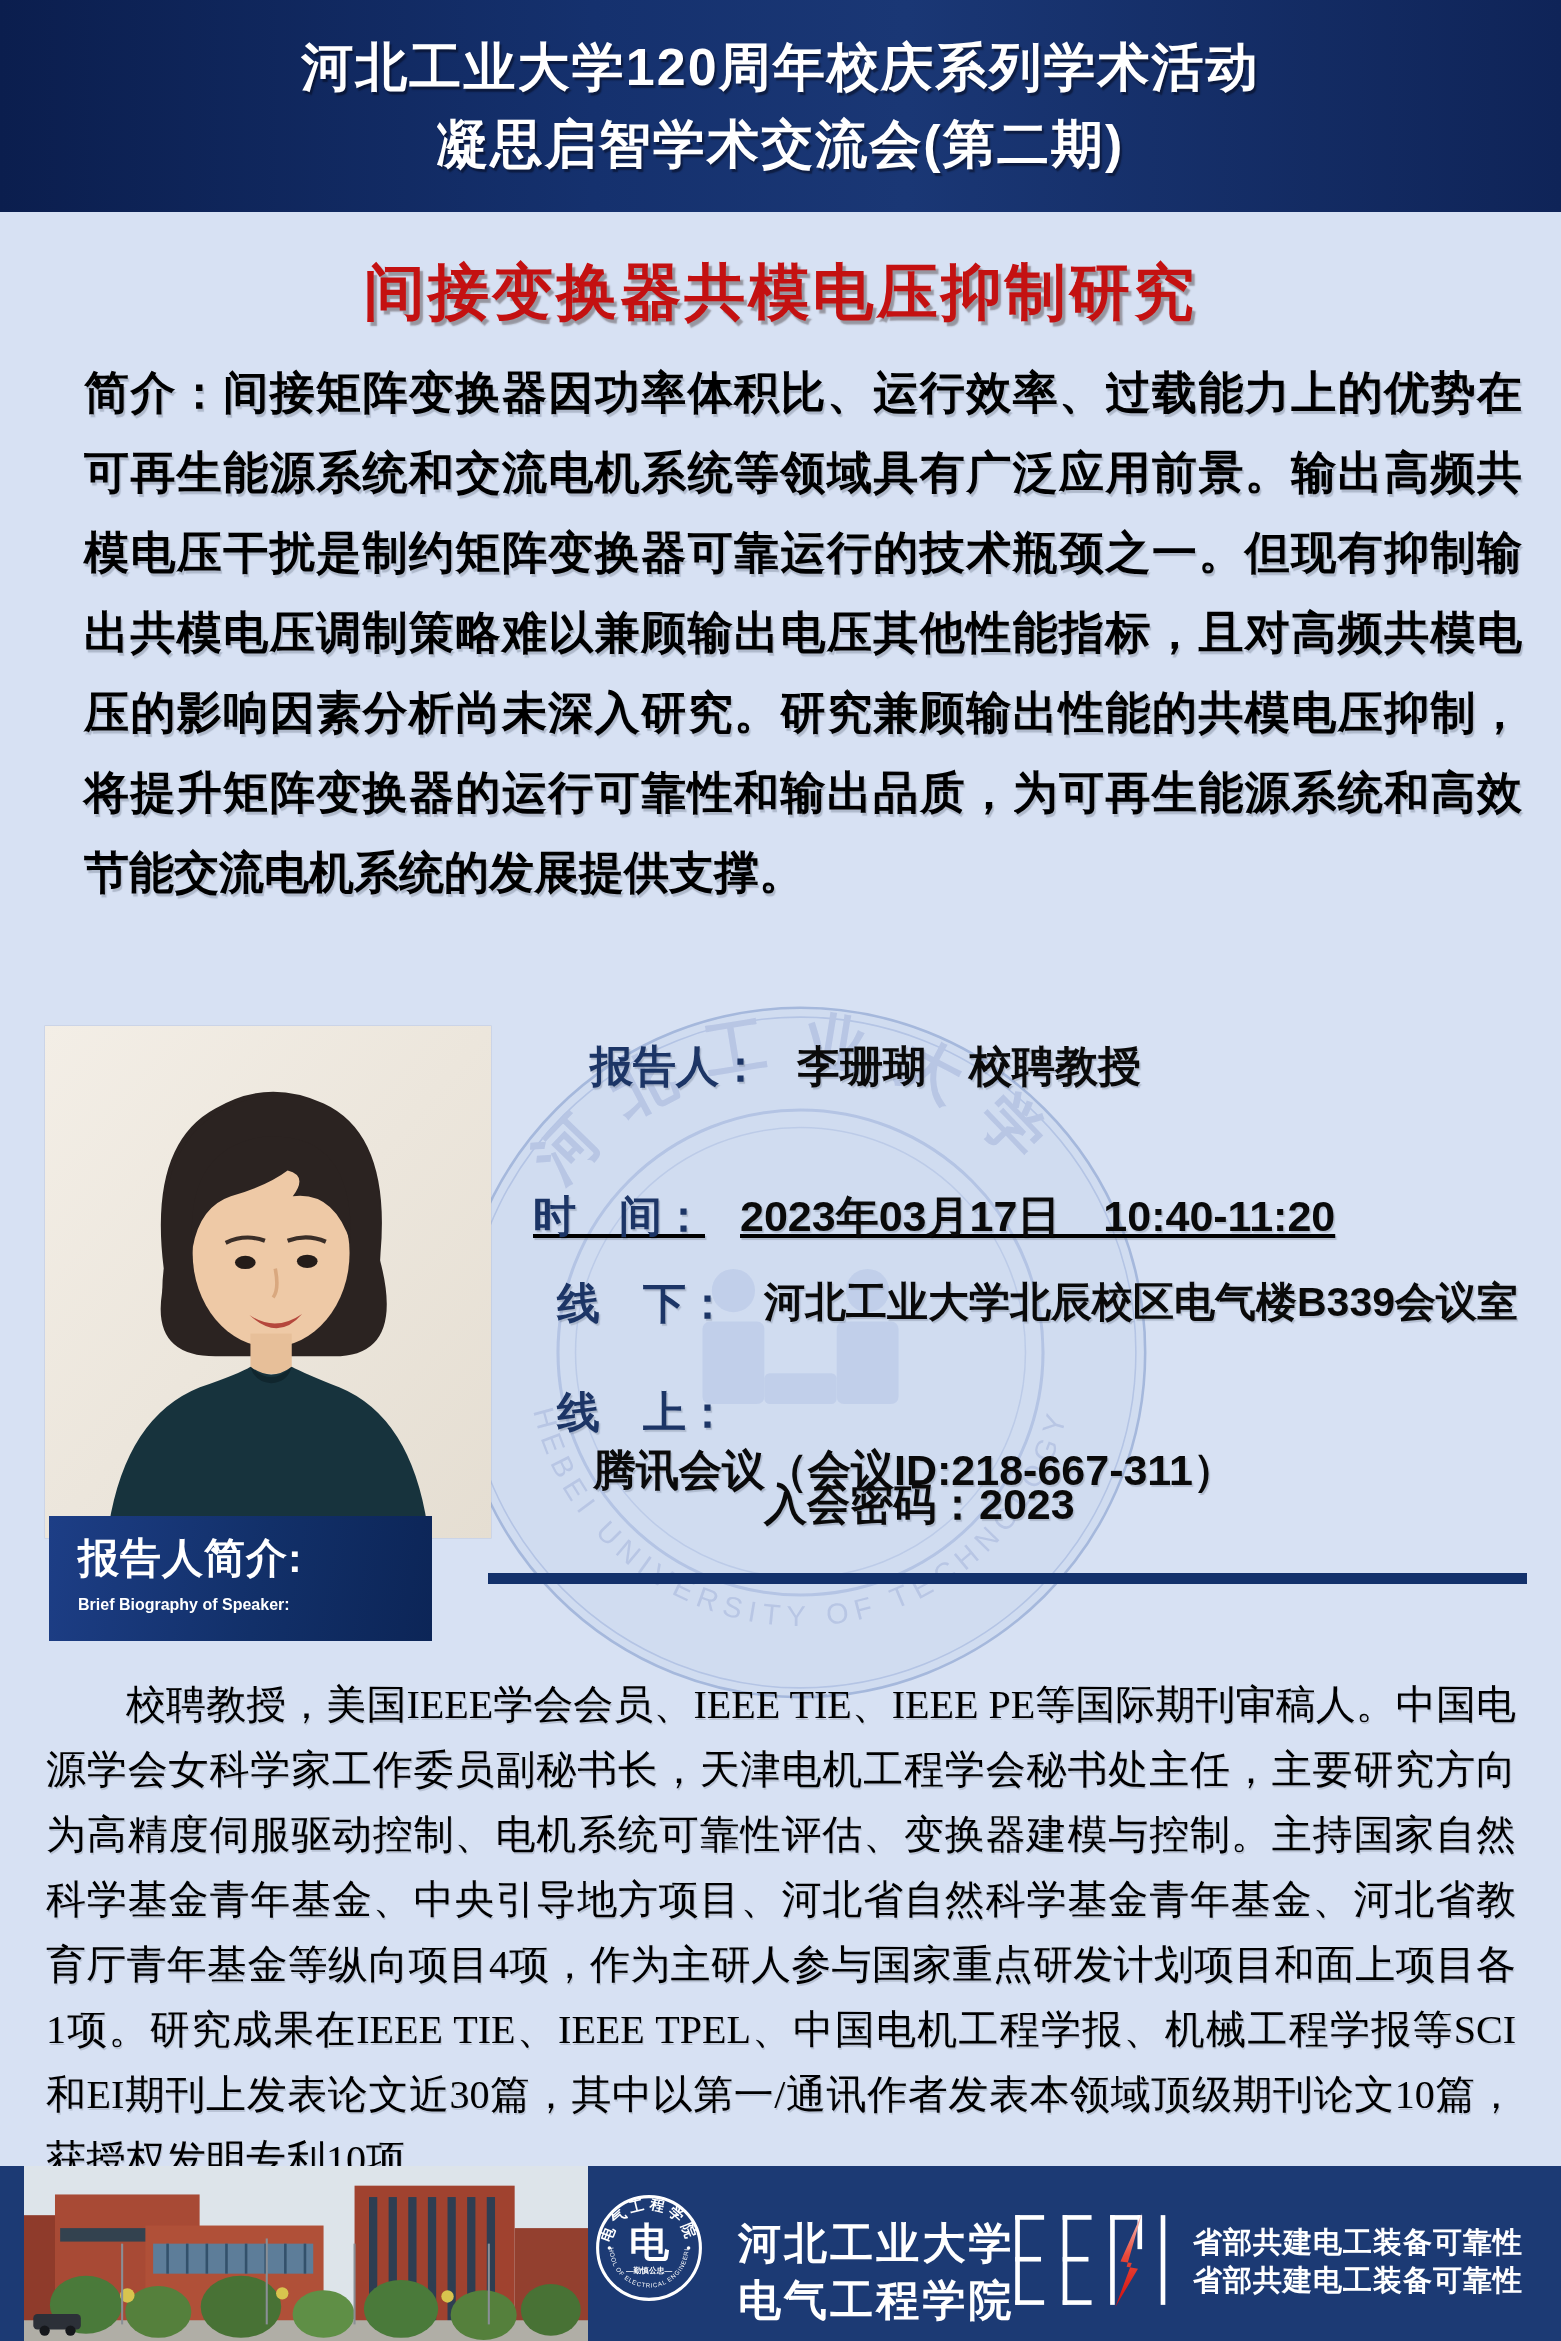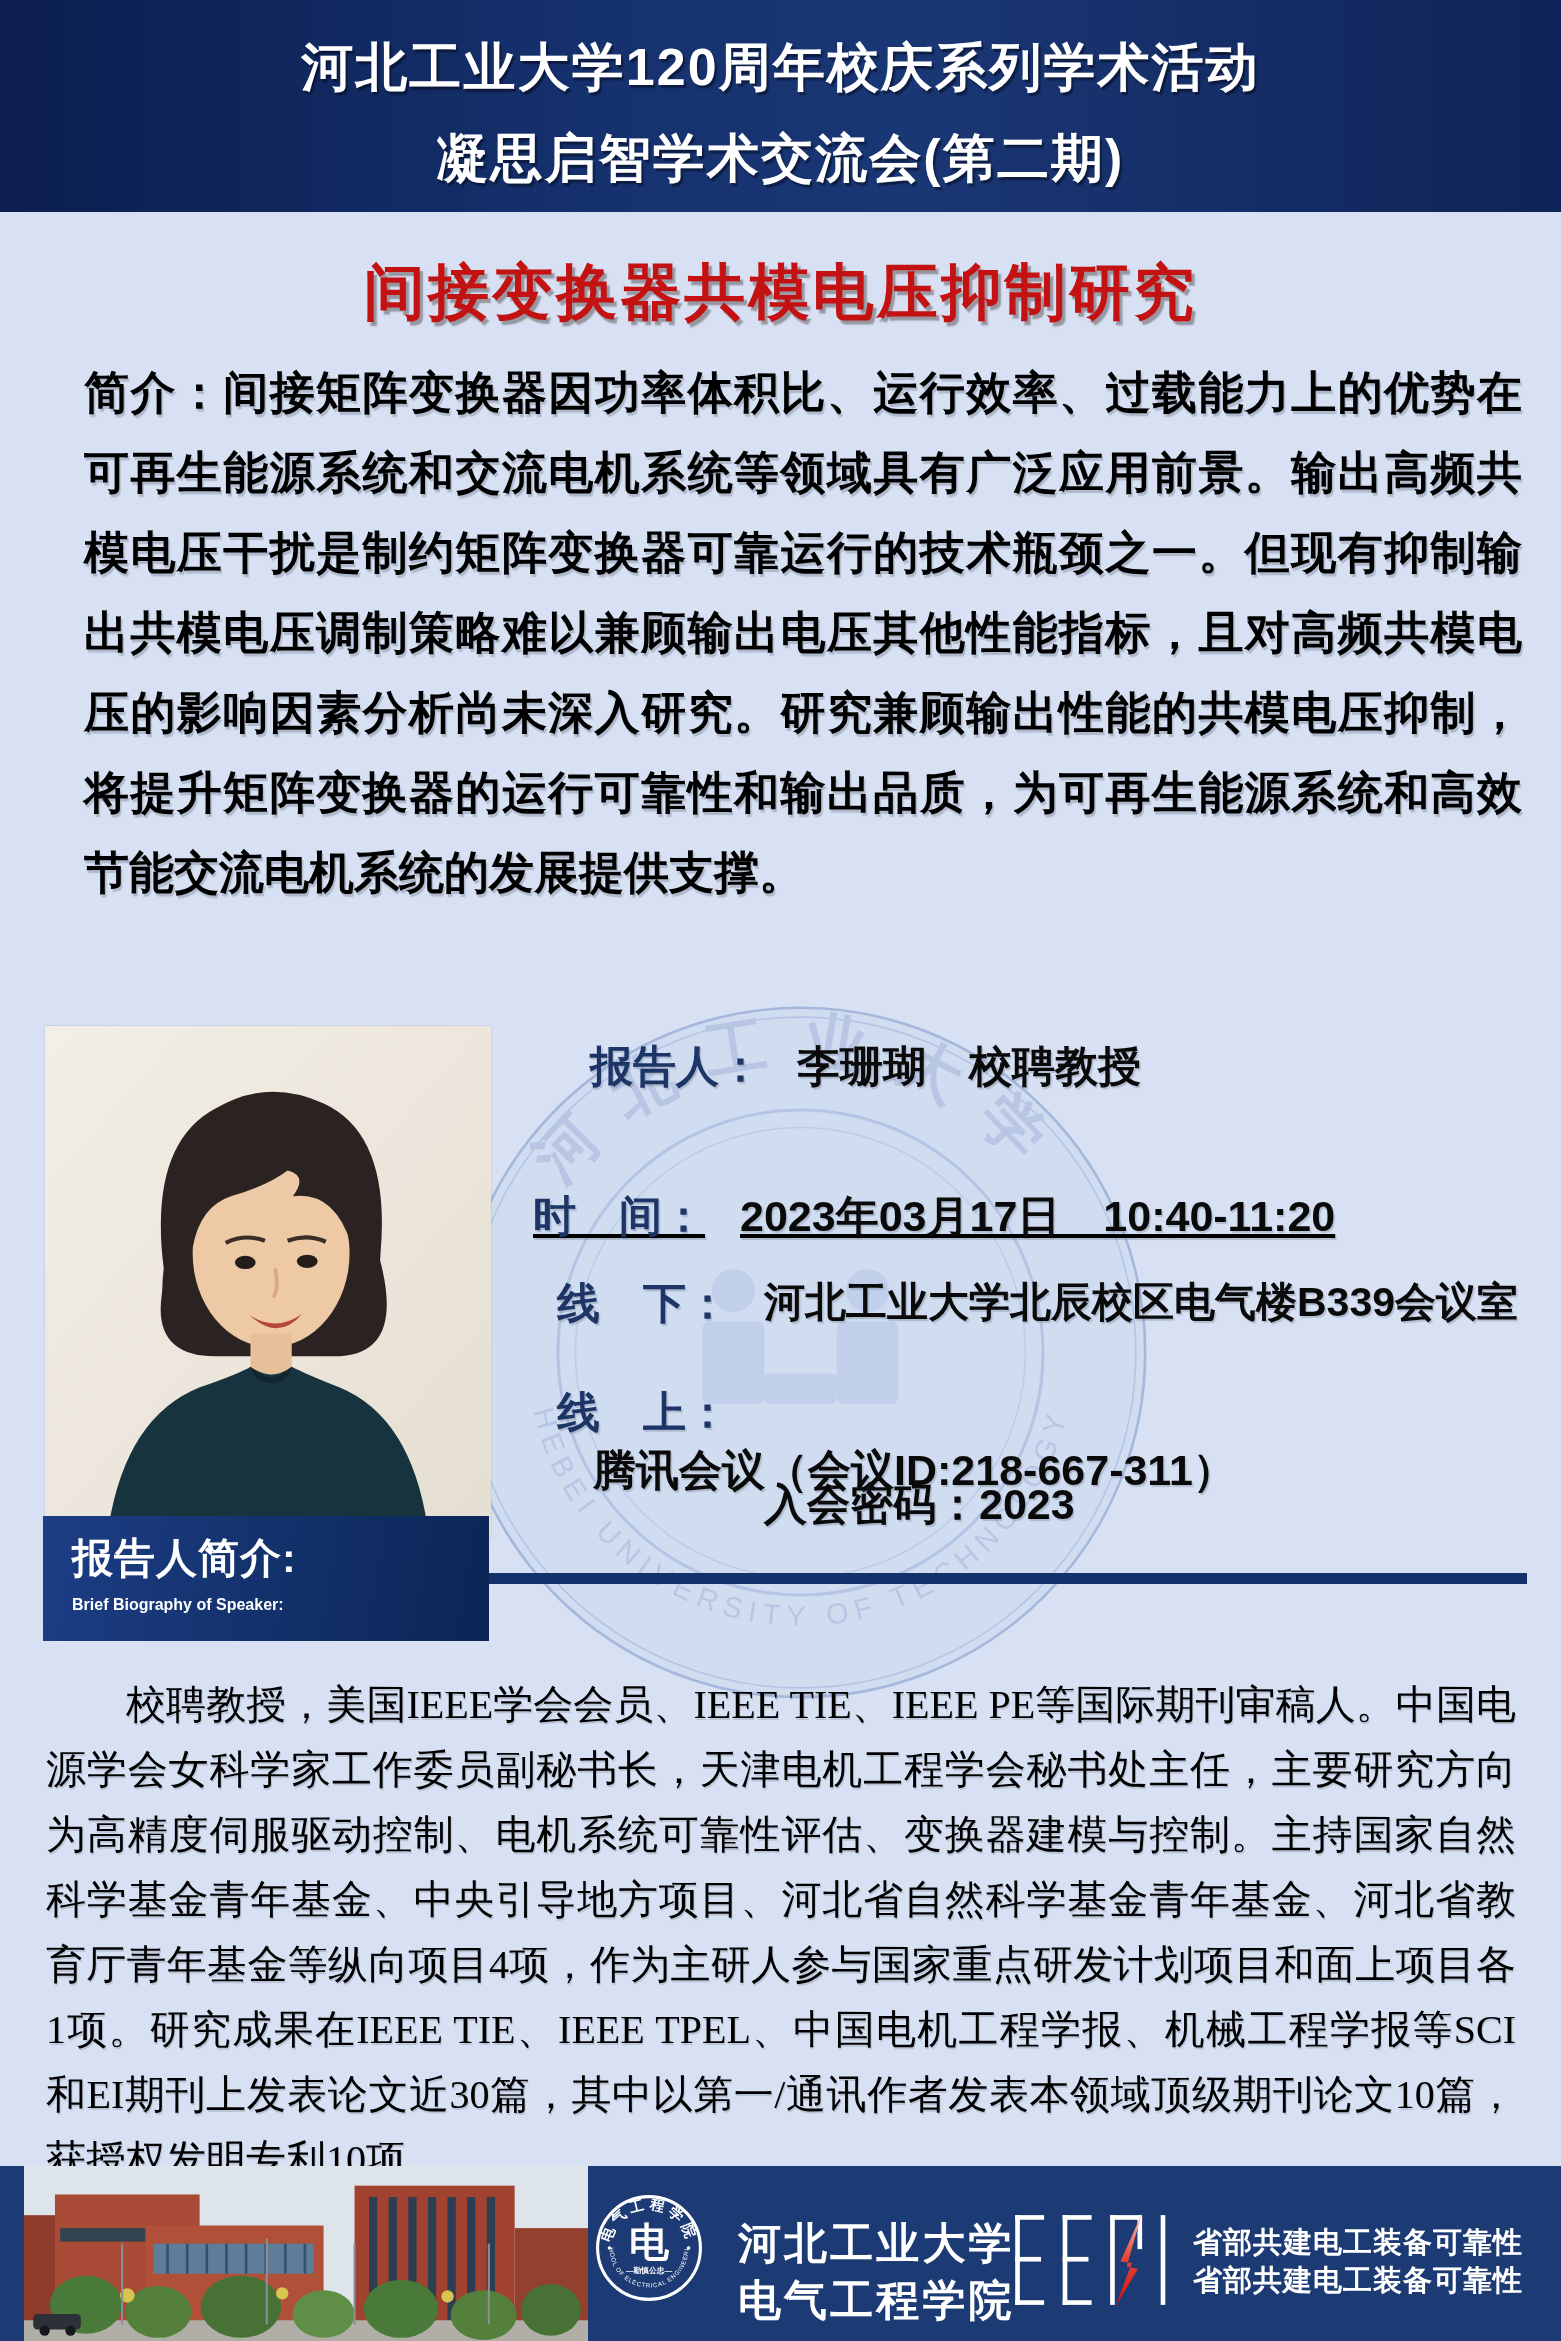--- a/index.html
+++ b/index.html
@@ -4,21 +4,21 @@
 <style>
   html,body{margin:0;padding:0;}
   body{font-family:"Liberation Sans","DejaVu Sans",sans-serif;}
   .poster{position:relative;width:1561px;height:2342px;background:#d7e1f3;overflow:hidden;}
 
   
   .header{position:absolute;left:0;top:0;width:1561px;height:212px;
     background:linear-gradient(90deg,#0b1e4e 0%,#15316e 38%,#1a3775 58%,#0f2458 100%);
     display:flex;flex-direction:column;align-items:center;justify-content:center;gap:22px;}
   .header .h-line{color:#ffffff;font-size:52px;font-weight:bold;letter-spacing:2.1px;line-height:1.05;
-    text-shadow:2.1px 2.6px 1.5px rgba(0,0,10,.45);white-space:nowrap;margin-top:14px;}
+    text-shadow:2.1px 2.6px 1.5px rgba(0,0,10,.45);white-space:nowrap;}
 
   
   .main-title{position:absolute;left:0;top:252px;width:1561px;text-align:center;
     color:#c41111;font-size:61px;font-weight:bold;letter-spacing:3.1px;
     text-shadow:3.1px 3.6px 1.5px rgba(70,60,60,.45);white-space:nowrap;}
 
   
   .intro{position:absolute;left:84px;top:353px;width:1438px;
     font-size:45px;line-height:80px;font-weight:bold;color:#000;
     text-align:justify;text-shadow:1.5px 2.6px 1px rgba(110,120,140,.38);}
@@ -37,21 +37,21 @@
   .info-value{color:#0a0a0a;font-size:43px;font-weight:bold;
     text-shadow:1.5px 2.1px 1px rgba(110,120,140,.35);margin-left:36px;}
   .row-speaker{left:590px;top:1038px;}
   .row-time{left:533px;top:1188px;text-decoration:underline;}
   .row-offline{left:557px;top:1275px;}
   .row-online{left:557px;top:1384px;flex-direction:column;}
   .row-password{left:728px;top:1476px;}
   .row-offline .info-value{font-size:41px;}
 
   
-  .bio-banner{position:absolute;left:43px;top:1516px;width:446px;height:125px;z-index:3;
+  .bio-banner{position:absolute;left:49px;top:1516px;width:383px;height:125px;z-index:3;
     background:linear-gradient(100deg,#1d3e86 0%,#123069 55%,#0c2557 100%);
     box-sizing:border-box;padding:14.5px 0 0 29px;}
   .bio-banner .cn{color:#fff;font-size:41px;font-weight:bold;letter-spacing:1px;}
   .bio-banner .en{color:#fff;font-size:16px;font-weight:bold;margin-top:10.3px;
     font-family:Liberation Sans, sans-serif;}
   .divider-bar{position:absolute;left:488px;top:1573px;width:1039px;height:11.4px;background:#13316b;z-index:1;}
 
   
   .bio-text{position:absolute;left:46px;top:1672px;width:1470px;
     font-family:"Liberation Serif","DejaVu Serif",serif;

